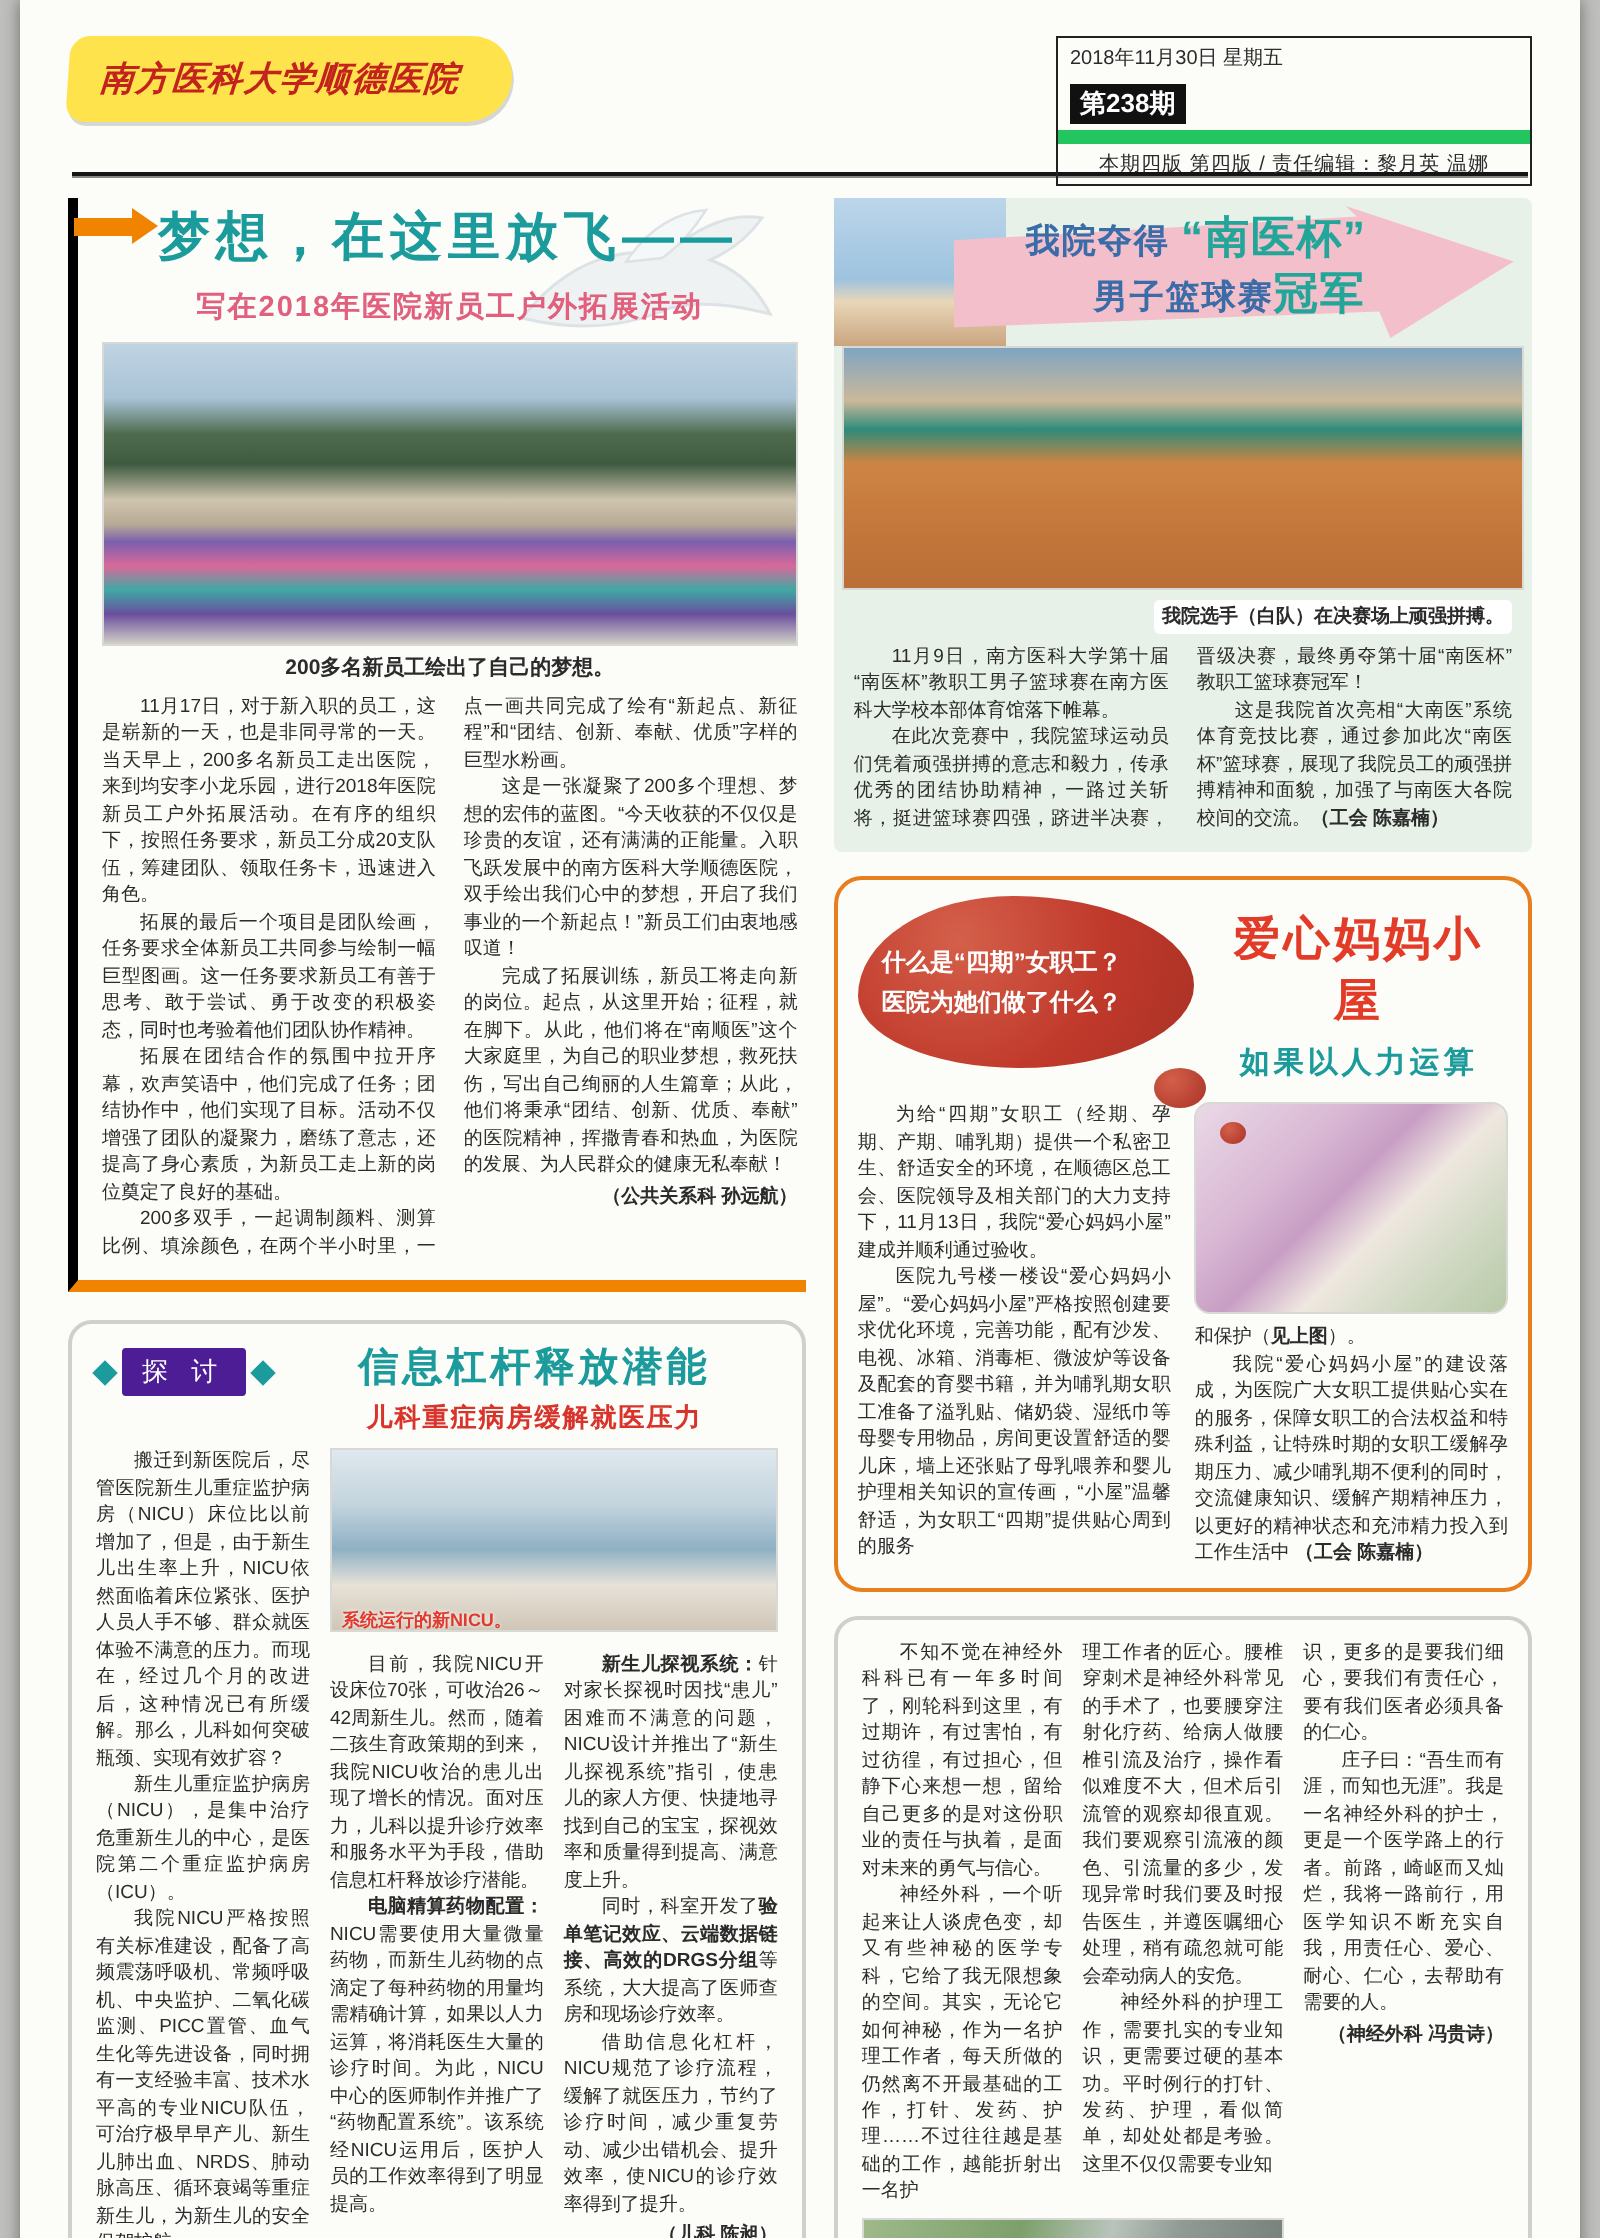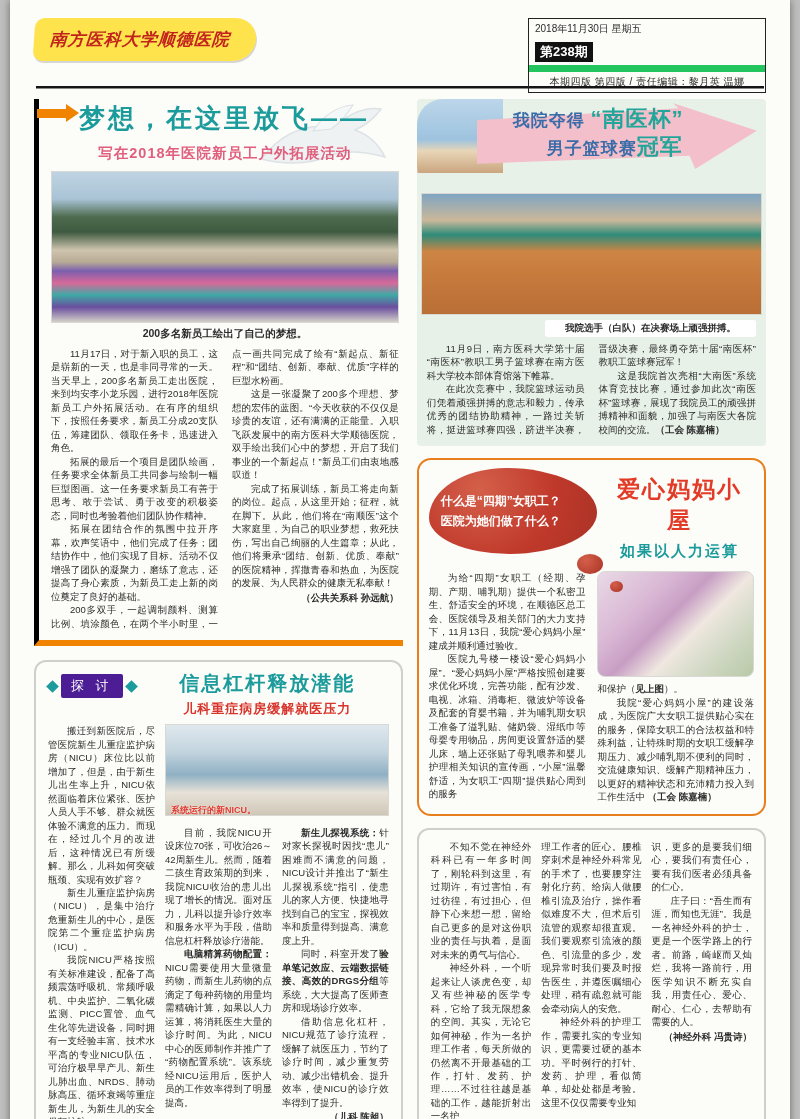--- a/index.html
+++ b/index.html
@@ -44,33 +44,33 @@
   .dream-sub { color:#e0607e; font-size:14.5px; font-weight:bold; letter-spacing:1px;
                text-align:center; margin-top:8px; position:relative; z-index:2; }
   .dream-photo { width:100%; height:152px; margin-top:6px;
      background:
        linear-gradient(180deg,#bfd4e2 0%,#a9c3d6 18%,#4e6b4e 30%,#3e5a40 40%,#cfc4ae 52%,#b8ab95 60%,
        #7b5fae 66%,#d8699a 74%,#3fa9a5 82%,#6a4e9e 90%,#d2d0c8 100%); }
   .cols-2 { column-count:2; column-gap:14px; }
 
   
   .bball { background:#e8f1e8; border-radius:4px; padding-bottom:8px; }
-  .bball-banner { position:relative; height:94px; overflow:hidden;border-radius:26px; }
+  .bball-banner { position:relative; height:74px; overflow:hidden; }
   .player-photo { position:absolute; left:0; top:0; width:86px; height:74px; border:none;
      background:linear-gradient(180deg,#bcd6ea 0%,#9ec3df 55%,#e8d6b8 70%,#caa57f 100%); }
   .pink-arrow { position:absolute; left:60px; top:4px; width:280px; height:66px; background:#f3bfcb;
      clip-path:polygon(0 26%,72% 8%,70% 0,100% 42%,78% 100%,76% 80%,0 92%); }
   .bball-title { position:absolute; left:96px; top:6px; z-index:2; line-height:1.25; white-space:nowrap; }
   .bball-title .t-blue { color:#3a6ca8; font-size:17px; font-weight:bold; letter-spacing:1px; }
   .bball-title .t-teal { color:#22a69a; font-size:22px; font-weight:bold; letter-spacing:1px; }
   .bball-title .line2 { padding-left:34px; }
   .court-photo { width:calc(100% - 8px); margin:0 4px; height:122px;
      background:linear-gradient(180deg,#7fa5c2 0%,#cbb89a 22%,#2e8b7a 34%,#cd8544 48%,#c3763a 78%,#b96f36 100%); }
   .bball-body { padding:5px 10px 2px; }
-  .bball-caption { background:#fff; display:table; margin:0 0 5px auto; padding:2px 20px;
+  .bball-caption { background:#fff; display:table; margin:0 0 5px auto; padding:2px 4px;
      font-weight:bold; font-size:9.5px; border-radius:3px; }
 
   
   .mama-box { border:2px solid #e87e1e; border-radius:14px; padding:8px 10px 10px; position:relative; }
   .mama-top { display:flex; gap:8px; }
   .bubble { position:relative; width:168px; height:86px; color:#fff; font-weight:bold; font-size:12px;
      background:radial-gradient(circle at 30% 25%,#d4604a 0%,#c0392b 55%,#a93226 100%);
      border-radius:46% 54% 52% 48% / 58% 52% 48% 42%;
      display:flex; flex-direction:column; justify-content:center; padding-left:12px; gap:3px; }
   .bubble .b1,.bubble .b2 { position:absolute; border-radius:50%;

